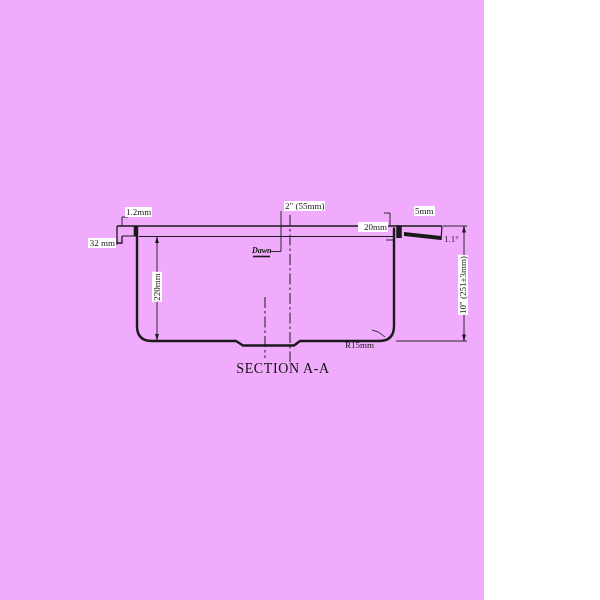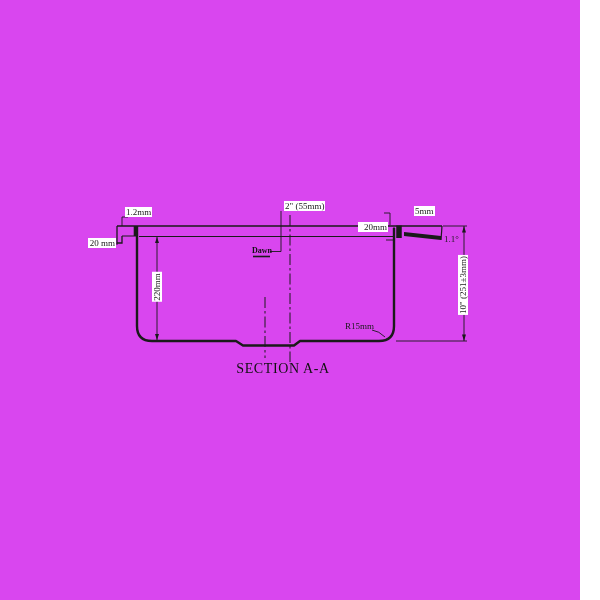--- a/index.html
+++ b/index.html
@@ -1,28 +1,28 @@
 <!DOCTYPE html>
 <html><head>
 <meta charset="utf-8">
 <style>
   html,body{margin:0;padding:0;background:#ffffff;}
   .canvas{
-    position:relative;width:580px;height:600px;background:#d946ef;overflow:hidden;
+    position:relative;width:484px;height:600px;background:#f0abfc;overflow:hidden;
     font-family:"Liberation Serif", serif;color:#1a1a1a;
   }
   .canvas svg{position:absolute;left:0;top:0;}
   .lbl{
     position:absolute;font-size:9px;line-height:10px;white-space:nowrap;
     color:#1a1a1a;background:#fff;padding:0 1px;
   }
   .lbl.rot{transform:translate(-50%,-50%) rotate(-90deg);}
   .lbl.right{text-align:right;}
   .logo{
-    position:absolute;font-size:8px;font-weight:bold;
+    position:absolute;font-size:8px;font-style:italic;font-weight:bold;
     line-height:9px;white-space:nowrap;color:#111;
   }
   .section-title{
     position:absolute;transform:translateX(-50%);
     font-size:14px;letter-spacing:0.6px;white-space:nowrap;color:#111;
   }
 </style>
 </head>
 <body>
 
@@ -62,33 +62,33 @@
       <path d="M384,213 H390 V225" stroke-width="0.9"></path>
       <path d="M386,240 H394 V227" stroke-width="0.9"></path>
       <path d="M372,330 Q379,331 385,337" stroke-width="0.9"></path>
 
       <path d="M253,256.5 H270" stroke-width="1.6"></path>
     </g>
   </svg>
 
   <span class="lbl" style="left:125px;top:207px">1.2mm</span>
 
-  <span class="lbl right" style="left:88px;top:238px;width:26px">20 mm</span>
+  <span class="lbl right" style="left:88px;top:238px;width:26px">32 mm</span>
 
   <span class="lbl rot" style="left:157px;top:287px">220mm</span>
 
   <span class="lbl" style="left:284px;top:201px">2" (55mm)</span>
 
   <span class="lbl" style="left:414px;top:206px">5mm</span>
 
   <span class="lbl right" style="left:358px;top:222px;width:28px">20mm</span>
 
   <span class="lbl" style="left:443px;top:234px;background:transparent">1.1°</span>
 
   <span class="lbl rot" style="left:463px;top:285px">10" (251±3mm)</span>
 
-  <span class="lbl" style="left:344px;top:321px;background:transparent">R15mm</span>
+  <span class="lbl" style="left:344px;top:340px;background:transparent">R15mm</span>
 
   <span class="logo" style="left:252px;top:246px">Dawn</span>
 
   <div class="section-title" style="left:283px;top:361px">SECTION A-A</div>
 
 </div>
 
 </body></html>

